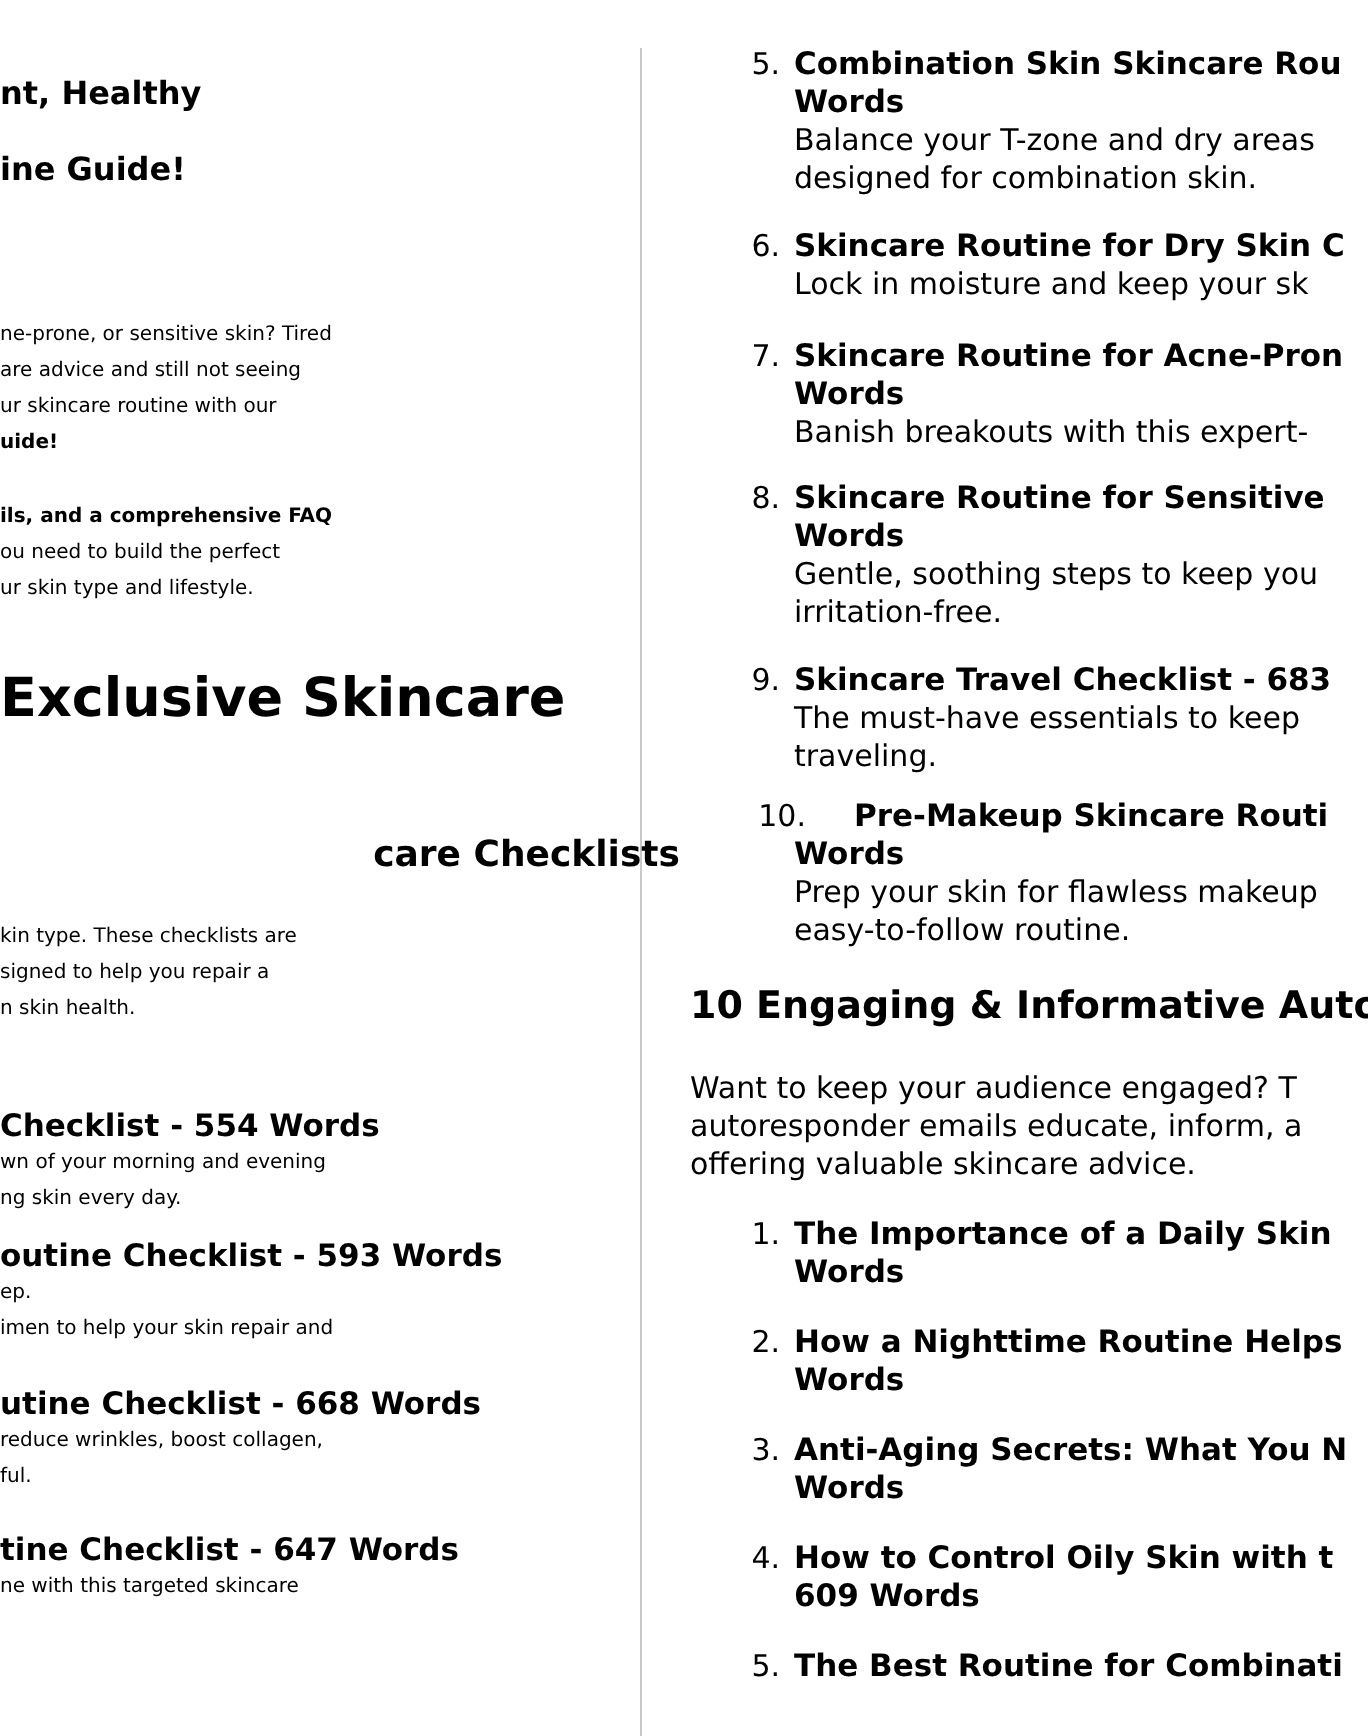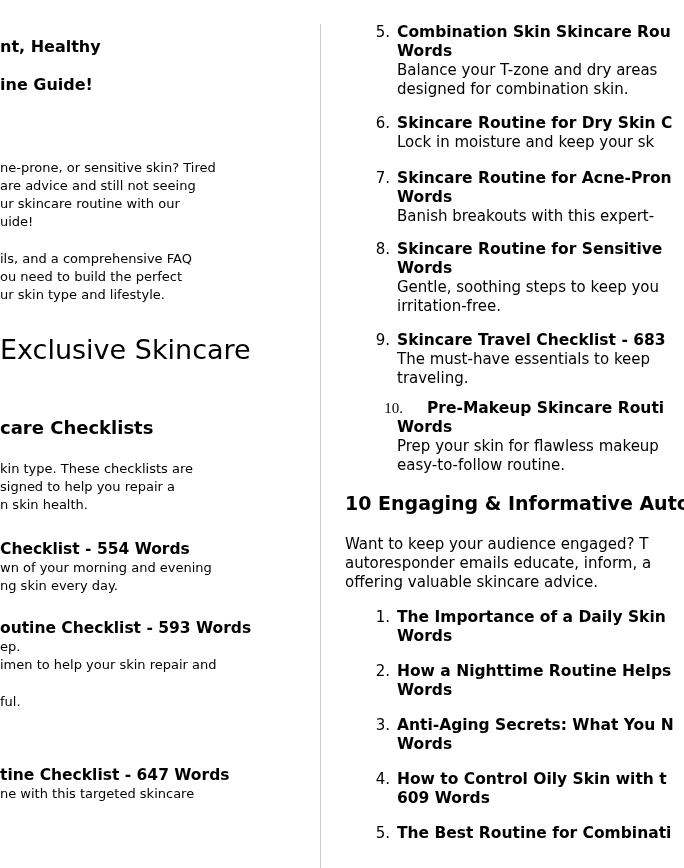--- a/index.html
+++ b/index.html
@@ -6,40 +6,40 @@
   body{
     width:684px;height:868px;
     background:#ffffff;
     overflow:hidden;
     position:relative;
     font-family:"DejaVu Sans","Liberation Sans",sans-serif;
     color:#000000;
   }
   .abs{position:absolute;}
   .ln{white-space:nowrap;}
-  .b{font-weight:normal;}
+  .b{font-weight:bold;}
   
   #divider{left:320px;top:24px;width:1px;height:844px;background:#c8c8c8;}
   
   .h1{font-size:16px;line-height:38px;font-weight:bold;}
   .h1 .indent{padding-left:25px;}
-  .h2l{font-size:27px;line-height:34px;font-weight:normal;}
-  .h3l{font-size:18px;line-height:22px;font-weight:bold;}
-  .body-l{font-size:13px;line-height:18px;}
+  .h2l{font-size:27px;line-height:34px;font-weight:bold;}
+  .h3l{font-size:18px;line-height:22px;font-weight:bold;text-align:right;}
+  .body-l{font-size:10px;line-height:18px;}
   .title-l{font-size:15.5px;line-height:19px;font-weight:bold;}
   
   .h2r{font-size:19px;line-height:23px;font-weight:bold;}
   .body-r{font-size:15px;line-height:19px;}
   .title-r{font-size:15.5px;line-height:19px;font-weight:bold;}
   
   .oli{left:345px;width:400px;padding-left:52px;}
   .oli .marker{position:absolute;left:0;top:0;width:45px;text-align:right;
                font-size:15px;line-height:19px;font-weight:normal;}
   .oli.wide{padding-left:82px;}
-  .oli.wide .marker{width:58px;font-family:Liberation Serif, serif;}
+  .oli.wide .marker{width:58px;}
   .left-block{left:0;width:340px;}
   .right-block{left:345px;width:400px;}
 </style>
 </head>
 <body>
 
 <div id="divider" class="abs"></div>
 
 <div class="abs left-block h1" style="top:28px">
   <div class="ln">nt, Healthy</div>
@@ -62,38 +62,40 @@
 <div class="abs left-block h2l ln" style="top:333px">Exclusive Skincare</div>
 
 <div class="abs left-block h3l ln" style="top:417px">care Checklists</div>
 
 <div class="abs left-block body-l" style="top:460px">
   <div class="ln">kin type. These checklists are</div>
   <div class="ln">signed to help you repair a</div>
   <div class="ln">n skin health.</div>
 </div>
 
-<div class="abs left-block" style="top:540px">
+<div class="abs left-block" style="top:554px">
   <div class="ln title-l">Checklist - 554 Words</div>
   <div class="body-l">
     <div class="ln">wn of your morning and evening</div>
     <div class="ln">ng skin every day.</div>
   </div>
 </div>
 
 <div class="abs left-block" style="top:619px">
   <div class="ln title-l">outine Checklist - 593 Words</div>
   <div class="body-l">
     <div class="ln">ep.</div>
     <div class="ln">imen to help your skin repair and</div>
   </div>
 </div>
 
 <div class="abs left-block" style="top:693px">
+  <div class="ln title-l">utine Checklist - 668 Words</div>
   <div class="body-l">
+    <div class="ln">reduce wrinkles, boost collagen,</div>
     <div class="ln">ful.</div>
   </div>
 </div>
 
 <div class="abs left-block" style="top:766px">
   <div class="ln title-l">tine Checklist - 647 Words</div>
   <div class="body-l">
     <div class="ln">ne with this targeted skincare</div>
   </div>
 </div>

